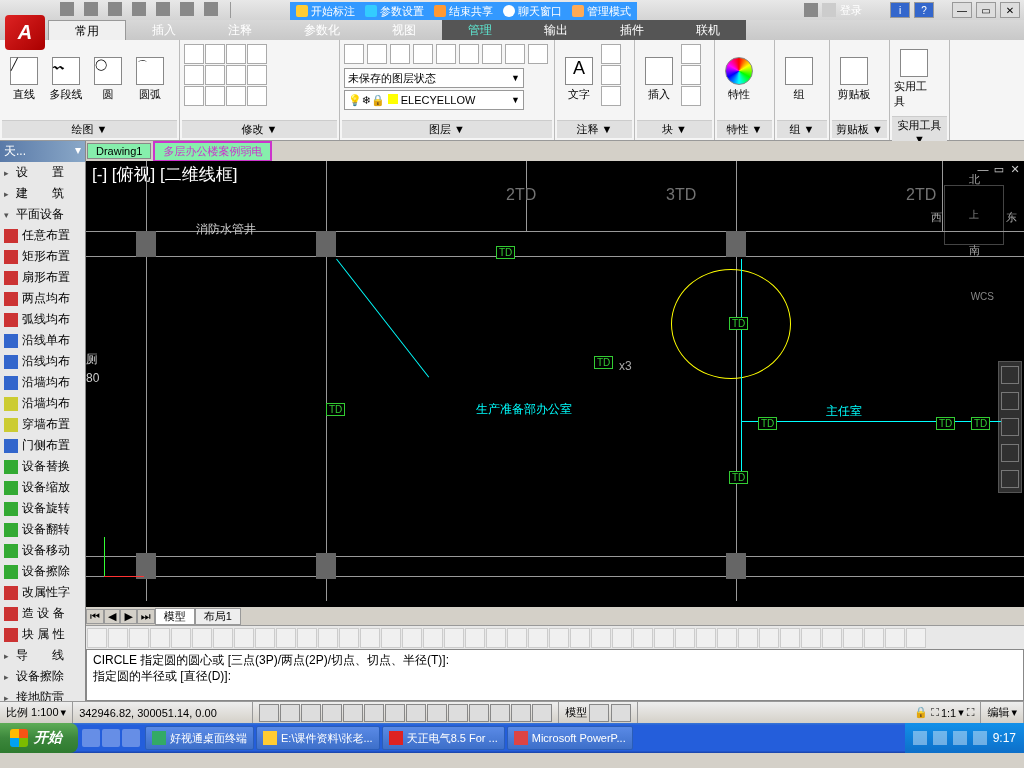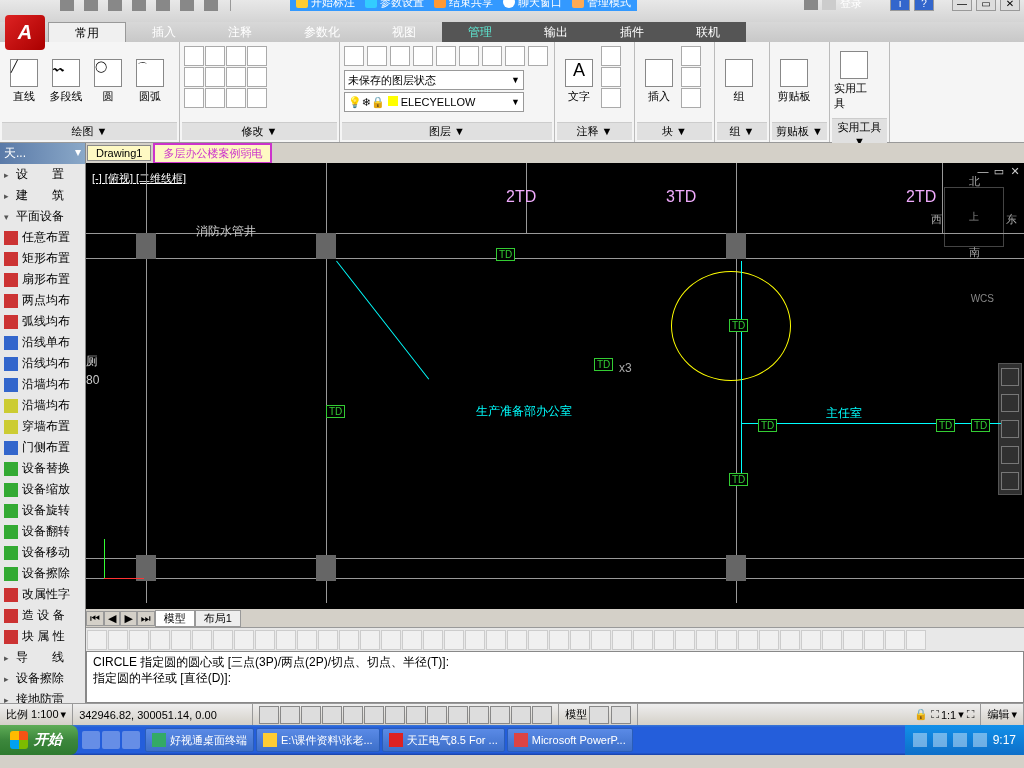--- a/index.html
+++ b/index.html
@@ -1,18 +1,18 @@
 <!DOCTYPE html>
 <html><head>
 <meta charset="utf-8">
 <style>
 * { margin: 0; padding: 0; box-sizing: border-box; font-family: "Microsoft YaHei", SimSun, sans-serif; }
 body { width: 1024px; height: 768px; overflow: hidden; background: #d4d0c8; font-size: 12px; }
 
-.qat { height: 20px; background: linear-gradient(to bottom, #e8e8e8, #d4d4d4); display: flex; align-items: flex-end; padding: 11px 4px; gap: 10px; position: relative; }
+.qat { height: 20px; background: linear-gradient(to bottom, #e8e8e8, #d4d4d4); display: flex; align-items: flex-start; padding: 2px 4px; gap: 10px; position: relative; }
 .qat-icon { width: 14px; height: 14px; display: inline-block; background: #888; }
 .qat-sep { width: 1px; height: 16px; background: #999; margin: 0 2px; }
 .collab-bar { position: absolute; left: 290px; display: flex; background: #3399ff; height: 18px; align-items: center; padding: 0 6px; gap: 10px; color: white; font-size: 11px; }
 .collab-item { display: flex; align-items: center; gap: 3px; }
 .collab-icon { width: 12px; height: 12px; background: #fff; border-radius: 2px; }
 .qat-right { position: absolute; right: 4px; display: flex; align-items: center; gap: 4px; }
 .win-btn { width: 20px; height: 16px; background: #ddd; border: 1px solid #999; display: flex; align-items: center; justify-content: center; font-size: 10px; }
 
 .ribbon { background: #f0f0f0; border-bottom: 1px solid #999; }
 .ribbon-tabs { display: flex; height: 20px; background: linear-gradient(to bottom, #d8d8d8, #c8c8c8); }
@@ -42,41 +42,41 @@
 .palette-item { display: flex; align-items: center; gap: 4px; padding: 2px 4px; font-size: 12px; cursor: pointer; }
 .pi-icon { width: 14px; height: 14px; background: #888; flex-shrink: 0; }
 .pi-icon.r { background: #c33; }
 .pi-icon.g { background: #3a3; }
 .pi-icon.b { background: #36c; }
 .pi-icon.y { background: #cc3; }
 .pi-arrow { width: 8px; font-size: 9px; color: #555; }
 
 .canvas-area { flex: 1; display: flex; flex-direction: column; background: #888; }
 .doc-tabs { height: 20px; background: #d4d0c8; display: flex; align-items: center; padding: 1px; gap: 2px; }
-.doc-tab { padding: 1px 8px; background: #fef9c3; border: 1px solid #888; font-size: 11px; }
+.doc-tab { padding: 1px 8px; background: #86efac; border: 1px solid #888; font-size: 11px; }
 .doc-tab.active { border: 2px solid #c3c; }
 
 .canvas { flex: 1; background: black; position: relative; overflow: hidden; }
-.canvas-label { position: absolute; top: 8px; left: 6px; color: white; font-size: 11px; text-decoration: underline; }
+.canvas-label { position: absolute; top: 2px; left: 6px; color: white; font-size: 17px; }
 .view-controls { position: absolute; top: 2px; right: 2px; display: flex; gap: 2px; }
 .vc-btn { width: 14px; height: 14px; color: #ccc; font-size: 11px; text-align: center; }
 .viewcube { position: absolute; top: 24px; right: 20px; width: 60px; height: 60px; border: 1px solid #444; display: flex; align-items: center; justify-content: center; color: #888; font-size: 10px; }
 .vc-dir { position: absolute; color: #aaa; font-size: 11px; }
 .nav-bar { position: absolute; right: 2px; top: 200px; width: 24px; background: rgba(80,80,80,0.6); border: 1px solid #555; padding: 4px 2px; display: flex; flex-direction: column; gap: 8px; align-items: center; }
 .nav-icon { width: 18px; height: 18px; border: 1px solid #777; }
 
 .drawing { position: absolute; inset: 0; }
 .wall { position: absolute; background: #666; }
 .line-h { position: absolute; height: 1px; background: #999; }
 .line-v { position: absolute; width: 1px; background: #999; }
 .cyan-line { position: absolute; background: #0ff; }
 .td-box { position: absolute; border: 1px solid #3c3; color: #3c3; font-size: 10px; padding: 0 2px; background: black; }
 .txt-label { position: absolute; color: #ccc; font-size: 12px; }
 .txt-cyan { color: #0ff; }
-.txt-big { font-size: 16px; color: #f0abfc; }
+.txt-big { font-size: 16px; color: #737373; }
 .circle-y { position: absolute; border: 1px solid #ff0; border-radius: 50%; }
 .ucs { position: absolute; }
 .ucs-y { width: 1px; height: 40px; background: #3f3; }
 .ucs-x { width: 40px; height: 1px; background: #f33; position: absolute; bottom: 0; }
 
 .model-tabs { height: 18px; background: #d4d0c8; display: flex; align-items: center; font-size: 11px; }
 .mt-nav { padding: 0 3px; border: 1px solid #999; }
 .mt-tab { padding: 0 8px; border: 1px solid #999; background: #eee; }
 .mt-tab.active { background: #fff; }
 
@@ -260,20 +260,29 @@
           </div>
           <div class="small-grid g3" style="grid-template-columns:20px">
             <span class="sb"></span>
             <span class="sb"></span>
             <span class="sb"></span>
           </div>
         </div>
       <div class="panel-title">块 ▼</div>
     </div>
 
+    <div class="panel" style="width:60px">
+        <div class="panel-body">
+          <div class="big-btn">
+            <div class="big-btn-icon" style="background:conic-gradient(#f00,#ff0,#0f0,#0ff,#00f,#f0f,#f00);border-radius:50%"></div>
+            <span>特性</span>
+          </div>
+        </div>
+        <div class="panel-title">特性 ▼</div>
+      </div>
 
     <div class="panel" style="width:55px">
         <div class="panel-body">
           <div class="big-btn">
             <div class="big-btn-icon"></div>
             <span>组</span>
           </div>
         </div>
         <div class="panel-title">组 ▼</div>
       </div>

